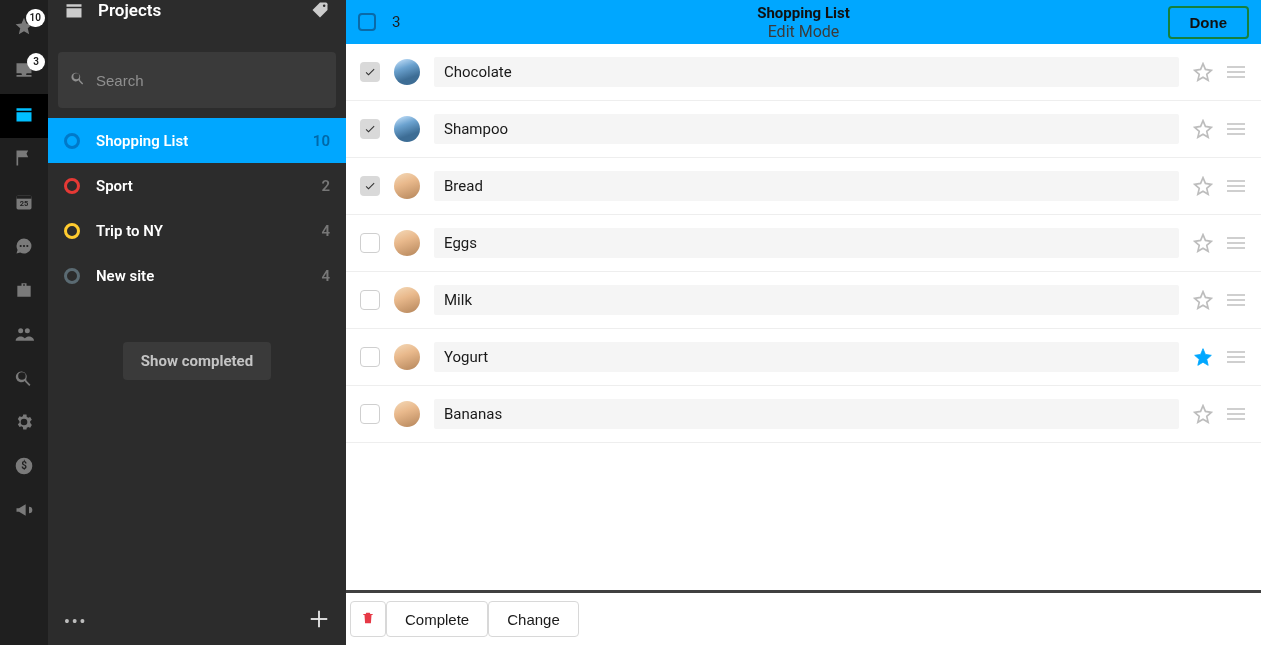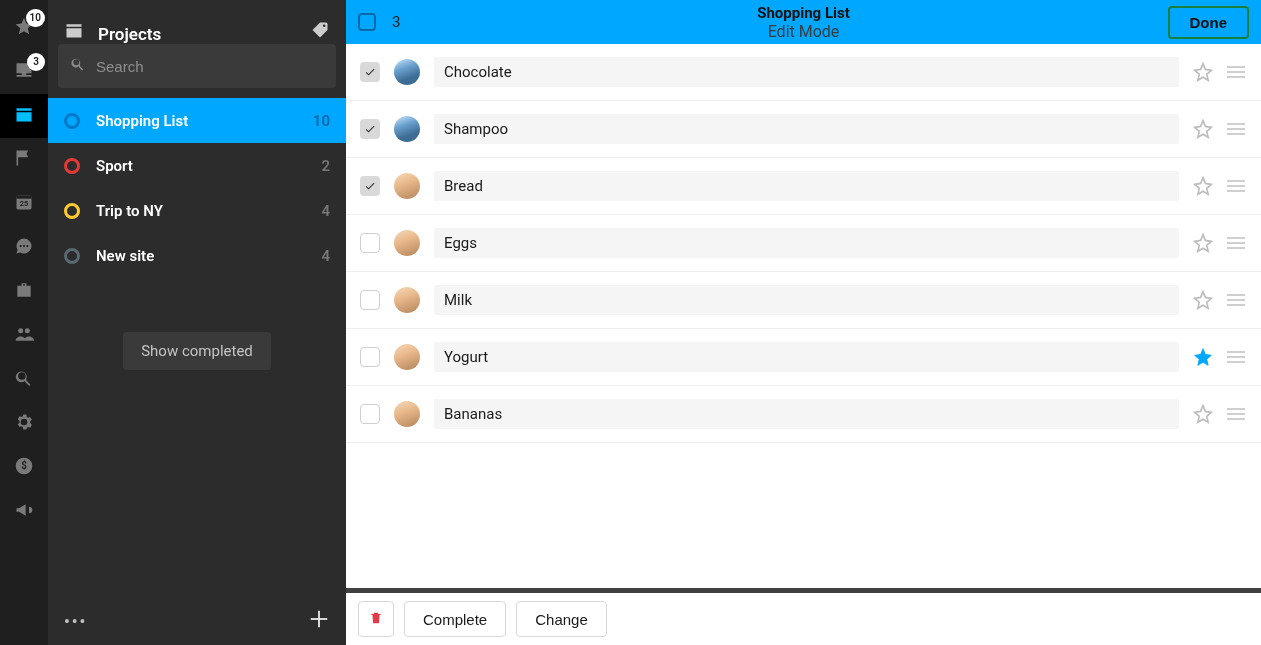--- a/index.html
+++ b/index.html
@@ -38,32 +38,32 @@
   .rail svg { width: 20px; height: 20px; fill: currentColor; }
 
   
   .sidebar {
     width: 298px; min-width: 298px;
     background: #2c2c2c;
     display: flex; flex-direction: column;
     color: #fff;
   }
   .sidebar-header {
-    height: 44px;
-    display: flex; align-items: flex-end;
+    height: 52px;
+    display: flex; align-items: flex-start;
     padding: 0 16px;
     gap: 14px;
   }
   .sidebar-header .title { font-size: 17px; font-weight: 600; flex: 1; }
   .sidebar-header svg { width: 20px; height: 20px; fill: #ccc; }
 
   .search-wrap { padding: 0 10px 10px 10px; }
   .search {
     background: #3a3a3a; border-radius: 4px;
-    height: 44px; display: flex; align-items: center;
+    height: 56px; display: flex; align-items: center;
     padding: 0 12px; gap: 10px;
   }
   .search input {
     flex: 1; background: transparent; border: none; outline: none;
     color: #ccc; font-size: 15px;
   }
   .search input::placeholder { color: #8f8f8f; }
   .search svg { width: 16px; height: 16px; fill: #8f8f8f; }
 
   .projects { flex: 1; overflow-y: auto; }
@@ -79,21 +79,21 @@
     display: inline-block; flex-shrink: 0;
     border: 3px solid #00bfff;
   }
   .project-row .name { flex: 1; }
   .project-row .count { color: #777; font-weight: 600; }
 
   .show-completed-wrap { display: flex; justify-content: center; padding: 14px 0 8px 0; }
   .show-completed {
     background: #3a3a3a; color: #c4c4c4;
     padding: 10px 18px; border-radius: 4px;
-    font-size: 15px; font-weight: 400;
+    font-size: 15px; font-weight: 700;
     cursor: pointer;
   }
 
   .sidebar-footer {
     height: 48px; display: flex; align-items: center;
     padding: 0 16px; justify-content: space-between;
     background: #2c2c2c;
   }
   .sidebar-footer .more { color: #bcbcbc; letter-spacing: 2px; font-weight: 700; cursor: pointer; }
   .sidebar-footer .plus { color: #e8e8e8; cursor: pointer; }
@@ -154,22 +154,22 @@
   }
   .task-row .star { width: 20px; height: 20px; cursor: pointer; flex-shrink: 0; }
   .task-row .star svg { width: 20px; height: 20px; }
   .task-row .star.unstarred svg { fill: none; stroke: #bdbdbd; stroke-width: 2; }
   .task-row .star.starred svg { fill: #00A7FF; stroke: #00A7FF; stroke-width: 1; }
   .task-row .drag { width: 20px; flex-shrink: 0; cursor: grab; }
   .task-row .drag .bars { display: flex; flex-direction: column; gap: 3px; }
   .task-row .drag .bars span { display: block; height: 2px; background: #cfcfcf; width: 18px; }
 
   .bottom-actions {
-    border-top: 5px solid #404040;
-    padding: 8px 12px; display: flex; gap: 10px; align-items: center;
+    border-top: 3px solid #404040;
+    padding: 8px 4px; display: flex; align-items: center;
     background: #fff;
   }
   .bottom-actions button {
     border: 1px solid #d8d8d8; background: #fff;
     border-radius: 4px; height: 36px; padding: 0 18px;
     font-size: 15px; cursor: pointer; color: #1a1a1a;
   }
   .bottom-actions button.trash { padding: 0 10px; color: #e63946; }
   .bottom-actions button.trash svg { width: 14px; height: 14px; fill: currentColor; }
 </style>

